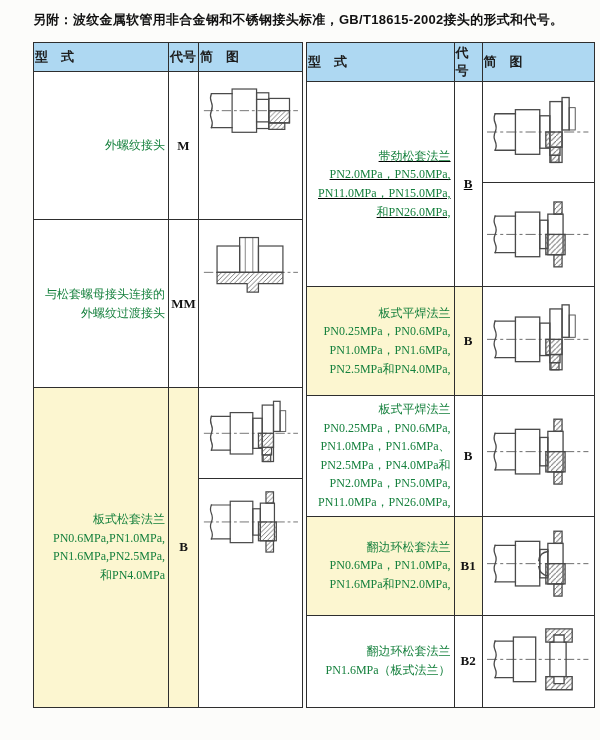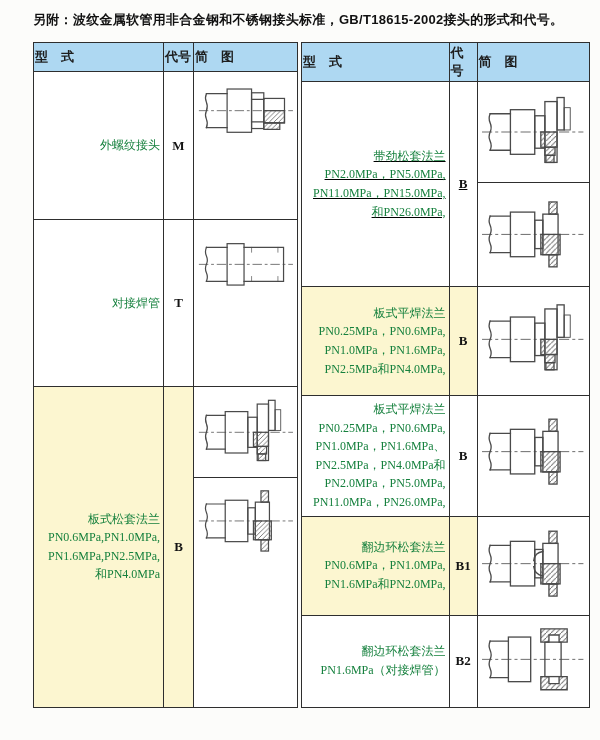--- a/index.html
+++ b/index.html
@@ -88,35 +88,36 @@
                     <rect x="58" y="17" width="13" height="38"></rect>
                     <path d="M58 24 H71 M58 48 H71"></path>
                     <rect x="71" y="23" width="22" height="26"></rect>
                     <rect x="71" y="36" width="22" height="13" fill="url(#hh)"></rect>
                     <path d="M71 49 h17 v7 h-17 z" fill="url(#hh)"></path>
                   </g>
                 </svg>
               </div>
             </td>
           </tr>
-          <tr style="height: 92px;">
-            <td class="type">
-              <div class="tline">对接焊管</div>
-            </td>
-            <td class="code">T</td>
-            <td class="diag">
-              <div class="dwrap" style="height: 88px;">
-                <svg viewBox="0 0 104 72" preserveAspectRatio="xMidYMid meet">
-                  <line x1="2" y1="36" x2="102" y2="36" stroke="#4a4a4a" stroke-width="0.8" stroke-dasharray="10 3 3 3"></line>
-                  <g stroke="#4a4a4a" stroke-width="1.3" fill="none" stroke-linecap="square">
-                    <path d="M10 18 H32 M10 54 H32"></path>
-                    <path d="M10 18 c-4 9 4 9 0 18 c-4 9 4 9 0 18"></path>
-                    <rect x="32" y="14" width="18" height="44"></rect>
-                    <path d="M50 18 H92 M50 54 H92 M92 18 V54"></path>
-                    <path d="M58 18 V23 M58 49 V54 M86 18 V23 M86 49 V54" stroke-width="0.7"></path>
+          <tr style="height: 93px;">
+            <td class="type">
+              <div class="tline">与松套螺母接头连接的</div>
+              <div class="tline">外螺纹过渡接头</div>
+            </td>
+            <td class="code">MM</td>
+            <td class="diag">
+              <div class="dwrap" style="height: 89px;">
+                <svg viewBox="0 0 104 72" preserveAspectRatio="xMidYMid meet">
+                  <line x1="2" y1="44" x2="102" y2="44" stroke="#4a4a4a" stroke-width="0.8" stroke-dasharray="10 3 3 3"></line>
+                  <g stroke="#4a4a4a" stroke-width="1.3" fill="none" stroke-linecap="square">
+                    <rect x="16" y="16" width="24" height="28"></rect>
+                    <rect x="40" y="7" width="20" height="37"></rect>
+                    <path d="M46 7 V44 M54 7 V44" stroke-width="0.7"></path>
+                    <rect x="60" y="16" width="26" height="28"></rect>
+                    <path d="M16 44 H86 V56 H60 V65 H48 V56 H16 Z" fill="url(#hh)"></path>
                   </g>
                 </svg>
               </div>
             </td>
           </tr>
           <tr class="hl" style="height: 177px; padding-left: 32px;">
             <td class="type">
               <div class="tline">板式松套法兰</div>
               <div class="tline">PN0.6MPa,PN1.0MPa,</div>
               <div class="tline">PN1.6MPa,PN2.5MPa,</div>
@@ -298,21 +299,21 @@
                   <g stroke="#4a4a4a" stroke-width="1.3" fill="none" stroke-linecap="square">
                     <path d="M62 24 q-8 1 -9 9 M62 48 q-8 -1 -9 -9"></path>
                   </g>
                 </svg>
               </div>
             </td>
           </tr>
           <tr style="height: 92px;">
             <td class="type">
               <div class="tline">翻边环松套法兰</div>
-              <div class="tline">PN1.6MPa（对接焊管）</div>
+              <div class="tline">PN1.6MPa（板式法兰）</div>
             </td>
             <td class="code">B2</td>
             <td class="diag">
               <div class="dwrap" style="height: 88px;">
                 <svg viewBox="0 0 104 72" preserveAspectRatio="xMidYMid meet">
                   <line x1="2" y1="36" x2="102" y2="36" stroke="#4a4a4a" stroke-width="0.8" stroke-dasharray="10 3 3 3"></line>
                   <g stroke="#4a4a4a" stroke-width="1.3" fill="none" stroke-linecap="square">
                     <path d="M10 18 H28 M10 54 H28"></path>
                     <path d="M10 18 c-4 9 4 9 0 18 c-4 9 4 9 0 18"></path>
                     <rect x="28" y="14" width="22" height="44"></rect>

